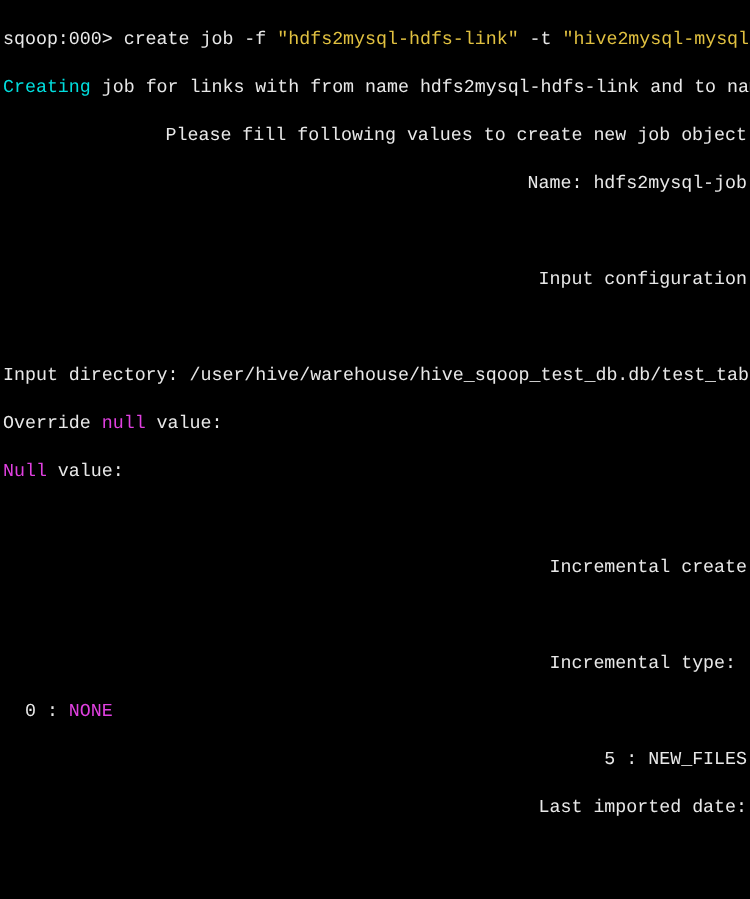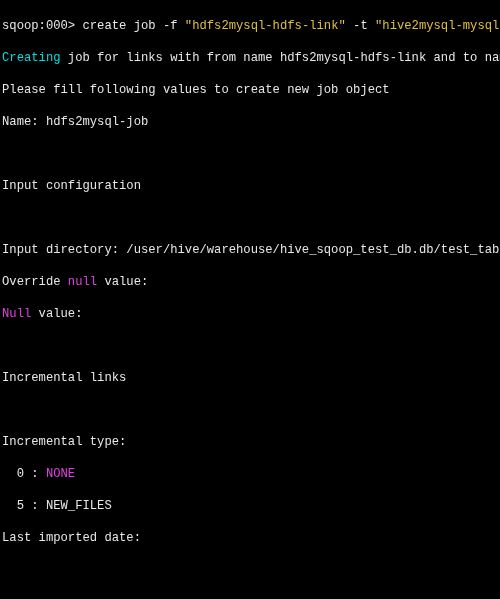--- a/index.html
+++ b/index.html
@@ -11,42 +11,42 @@
     color: #e8e8e8;
     font-family: "Consolas", "Courier New", monospace;
     font-size: 12.2px;
     line-height: 16px;
     overflow: hidden;
   }
   .terminal {
     white-space: pre;
     padding: 2px 2px;
   }
-  .white { color: #e8e8e8; }
+  .white { color: #e8e8e8; text-align: right; }
   .cyan { color: #00dede; margin-top: 17px; }
   .magenta { color: #e040e0; }
   .yellow { color: #e0c040; }
   .line { display: block; white-space: pre; }
 </style>
 </head>
 <body>
 
 <div class="terminal">
 <span class="line"><span class="white">sqoop:000&gt; </span><span class="white">create job -f </span><span class="yellow">"hdfs2mysql-hdfs-link"</span><span class="white"> -t </span><span class="yellow">"hive2mysql-mysql</span></span>
 <span class="line"><span class="cyan">Creating</span><span class="white"> job for links with from name hdfs2mysql-hdfs-link and to nam</span></span>
 <span class="line white">Please fill following values to create new job object</span>
 <span class="line white">Name: hdfs2mysql-job</span>
 <span class="line"> </span>
 <span class="line white">Input configuration</span>
 <span class="line"> </span>
 <span class="line white">Input directory: /user/hive/warehouse/hive_sqoop_test_db.db/test_tab</span>
 <span class="line"><span class="white">Override </span><span class="magenta">null</span><span class="white"> value:</span></span>
 <span class="line"><span class="magenta">Null</span><span class="white"> value:</span></span>
 <span class="line"> </span>
-<span class="line white">Incremental links</span>
+<span class="line white">Incremental create</span>
 <span class="line"> </span>
 <span class="line white">Incremental type: </span>
 <span class="line"><span class="white">  0 : </span><span class="magenta">NONE</span></span>
 <span class="line white">  5 : NEW_FILES</span>
 <span class="line white">Last imported date:</span>
 <span class="line"> </span>
 
 
 
 

